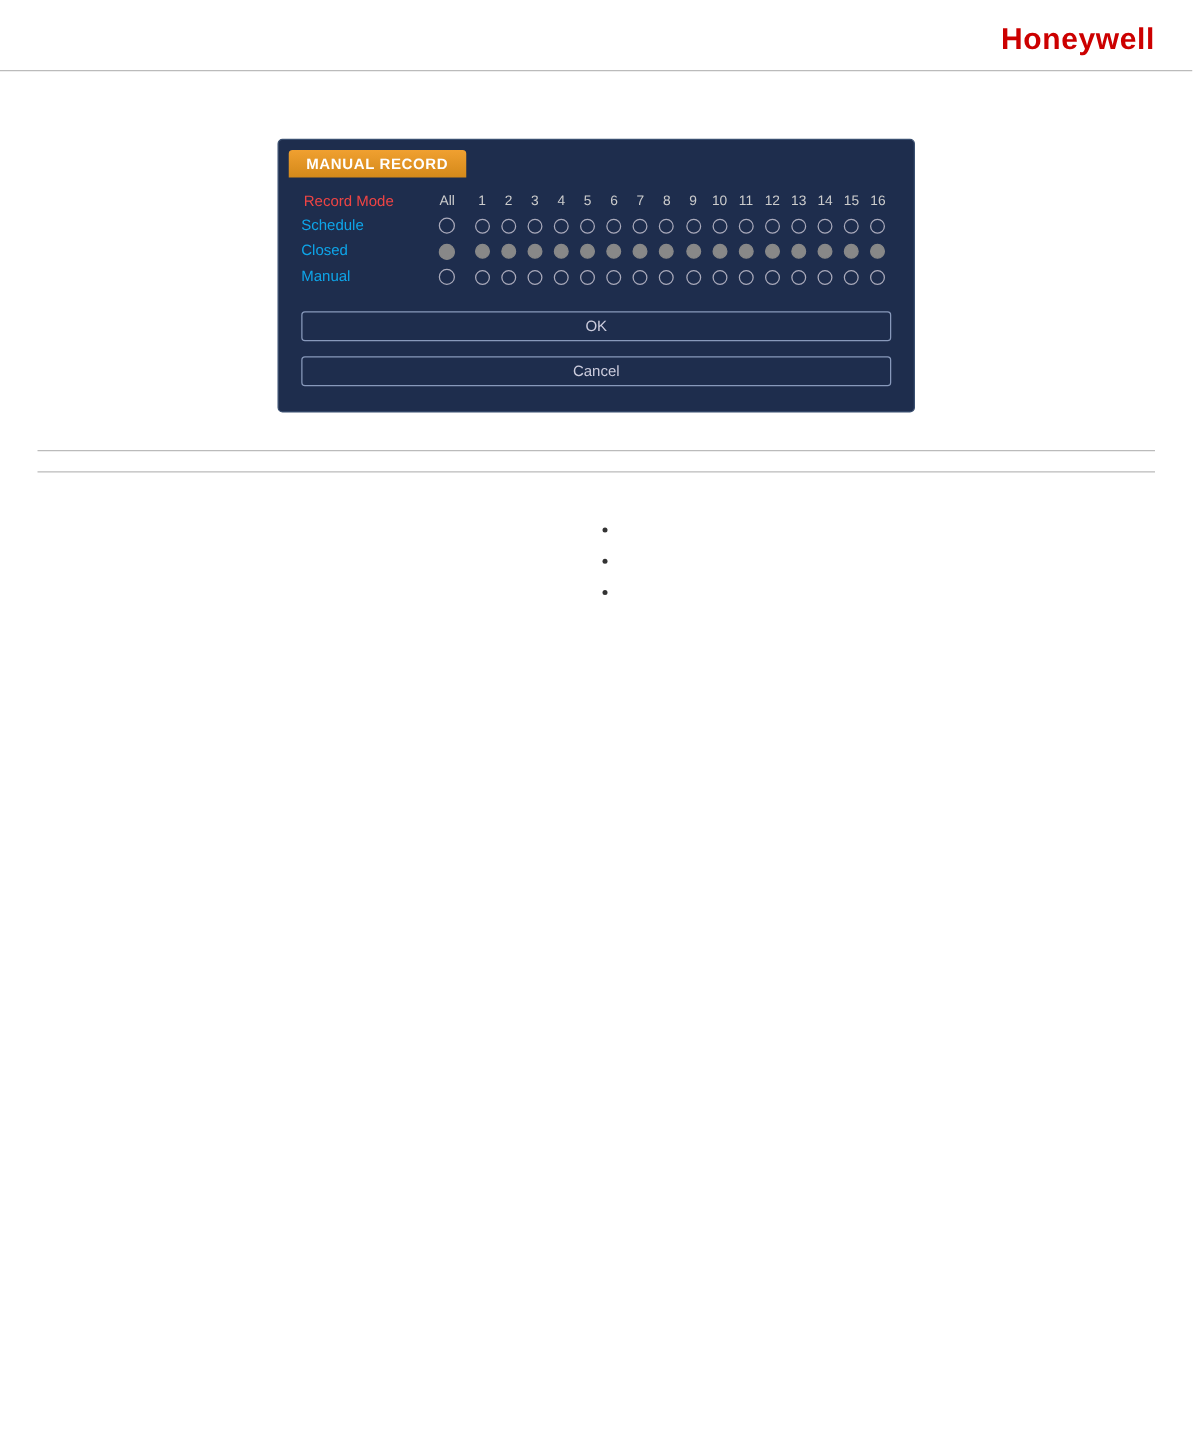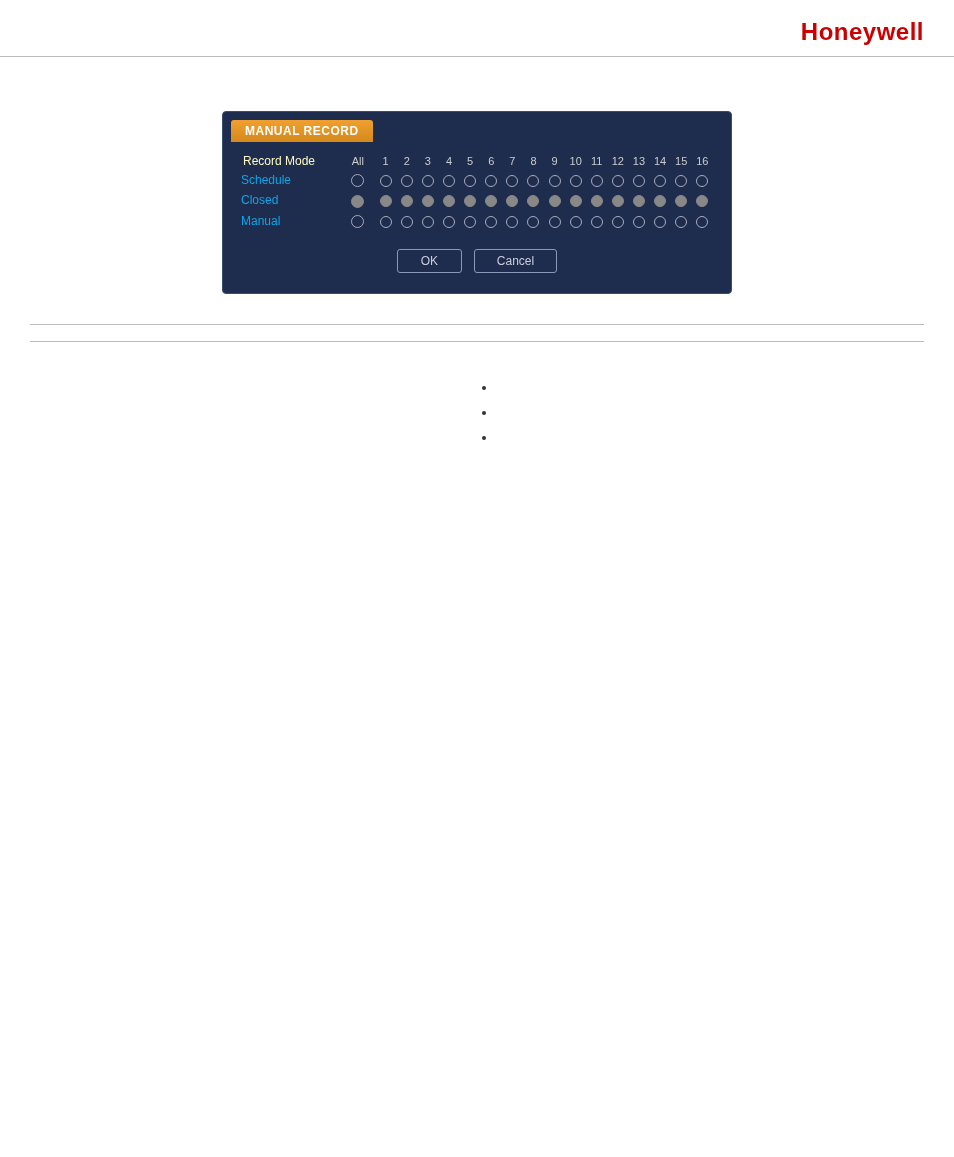--- a/index.html
+++ b/index.html
@@ -146,20 +146,21 @@
       background: #888;
       vertical-align: middle;
     }
 
     
     .dialog-buttons {
       display: flex;
       justify-content: center;
       gap: 12px;
       margin-top: 18px;
+      flex-direction: column;
     }
 
     .btn-dialog {
       background: transparent;
       border: 1.5px solid #8899bb;
       color: #ccd;
       border-radius: 3px;
       padding: 4px 22px;
       font-size: 12px;
       cursor: pointer;
@@ -216,21 +217,21 @@
 </div>
 
 <div class="main-content">
 
   <div class="dialog">
     <div class="dialog-title-bar">MANUAL RECORD</div>
     <div class="dialog-body">
       <table class="record-table">
         <thead>
           <tr>
-            <th class="col-label" style="color:#fef9c3; text-align:left; font-size:12px;">Record Mode</th>
+            <th class="col-label" style="color:#ef4444; text-align:left; font-size:12px;">Record Mode</th>
             <th class="col-all num-header">All</th>
             <th class="num-header ch-cell">1</th>
             <th class="num-header ch-cell">2</th>
             <th class="num-header ch-cell">3</th>
             <th class="num-header ch-cell">4</th>
             <th class="num-header ch-cell">5</th>
             <th class="num-header ch-cell">6</th>
             <th class="num-header ch-cell">7</th>
             <th class="num-header ch-cell">8</th>
             <th class="num-header ch-cell">9</th>

